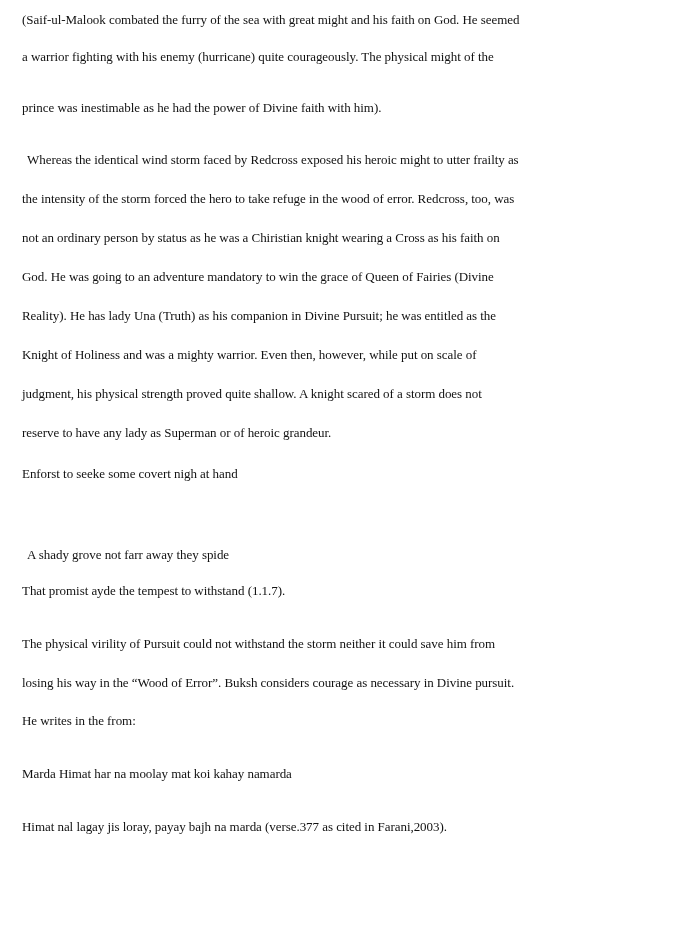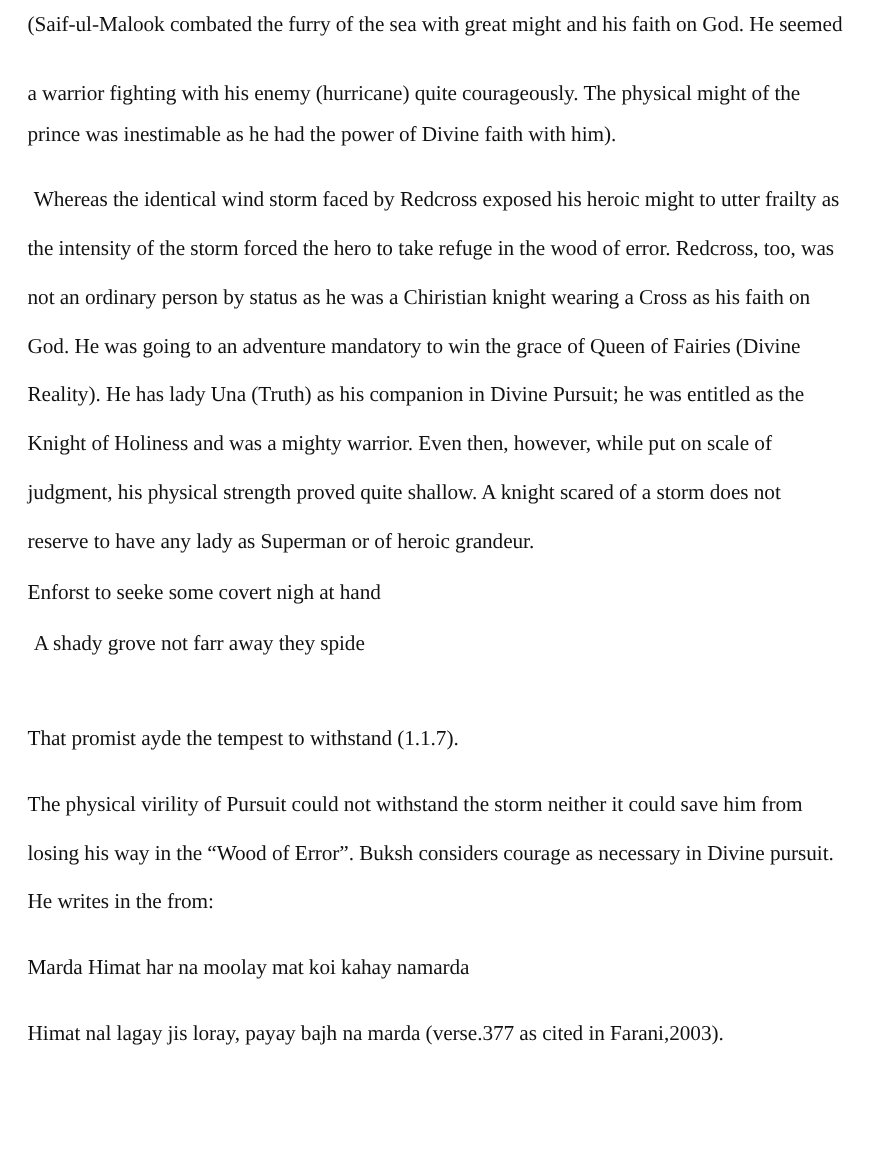--- a/index.html
+++ b/index.html
@@ -12,51 +12,51 @@
       height: 928px;
       position: relative;
       overflow: hidden;
       font-family: "Liberation Serif", "DejaVu Serif", serif;
       color: #111111;
     }
     .line {
       position: absolute;
       left: 22px;
       white-space: nowrap;
-      font-size: 17px;
+      font-size: 13px;
       line-height: 20px;
       letter-spacing: -0.05px;
     }
     .indent1 { left: 27px; font-family: Liberation Serif, serif; }
   </style>
 </head>
 <body>
 
 <div>
 
   <div>
     <div class="line" style="top:10px">(Saif-ul-Malook combated the furry of the sea with great might and his faith on God. He seemed</div>
-    <div class="line" style="top:65px">a warrior fighting with his enemy (hurricane) quite courageously. The physical might of the</div>
+    <div class="line" style="top:47px">a warrior fighting with his enemy (hurricane) quite courageously. The physical might of the</div>
     <div class="line" style="top:98px">prince was inestimable as he had the power of Divine faith with him).</div>
   </div>
 
   <div>
     <div class="line indent1" style="top:150px"> Whereas the identical wind storm faced by Redcross exposed his heroic might to utter frailty as</div>
     <div class="line" style="top:189px">the intensity of the storm forced the hero to take refuge in the wood of error. Redcross, too,  was</div>
     <div class="line" style="top:228px">not an ordinary person by status as he was a Chiristian knight wearing a Cross as his faith on</div>
     <div class="line" style="top:267px">God. He was going to an adventure mandatory to win the grace of Queen of Fairies (Divine</div>
     <div class="line" style="top:306px">Reality). He has lady Una (Truth) as his companion in Divine Pursuit; he was entitled as the</div>
     <div class="line" style="top:345px">Knight of Holiness and was a mighty warrior. Even then, however, while put on scale of</div>
     <div class="line" style="top:384px">judgment, his physical strength proved quite shallow. A knight scared of a storm does not</div>
     <div class="line" style="top:423px">reserve to have any lady as Superman or of heroic grandeur.</div>
   </div>
 
   <div>
     <div class="line" style="top:464px">Enforst to seeke some covert nigh at hand</div>
-    <div class="line indent1" style="top:505px"> A shady grove not farr away they spide</div>
+    <div class="line indent1" style="top:545px"> A shady grove not farr away they spide</div>
     <div class="line" style="top:581px">That promist ayde the tempest to withstand (1.1.7).</div>
   </div>
 
   <div>
     <div class="line" style="top:634px">The physical virility of Pursuit could not withstand the storm neither it could save him from</div>
     <div class="line" style="top:673px">losing his way in the “Wood of Error”. Buksh considers courage as necessary in Divine pursuit.</div>
     <div class="line" style="top:711px">He writes in the from:</div>
   </div>
 
   <div>

